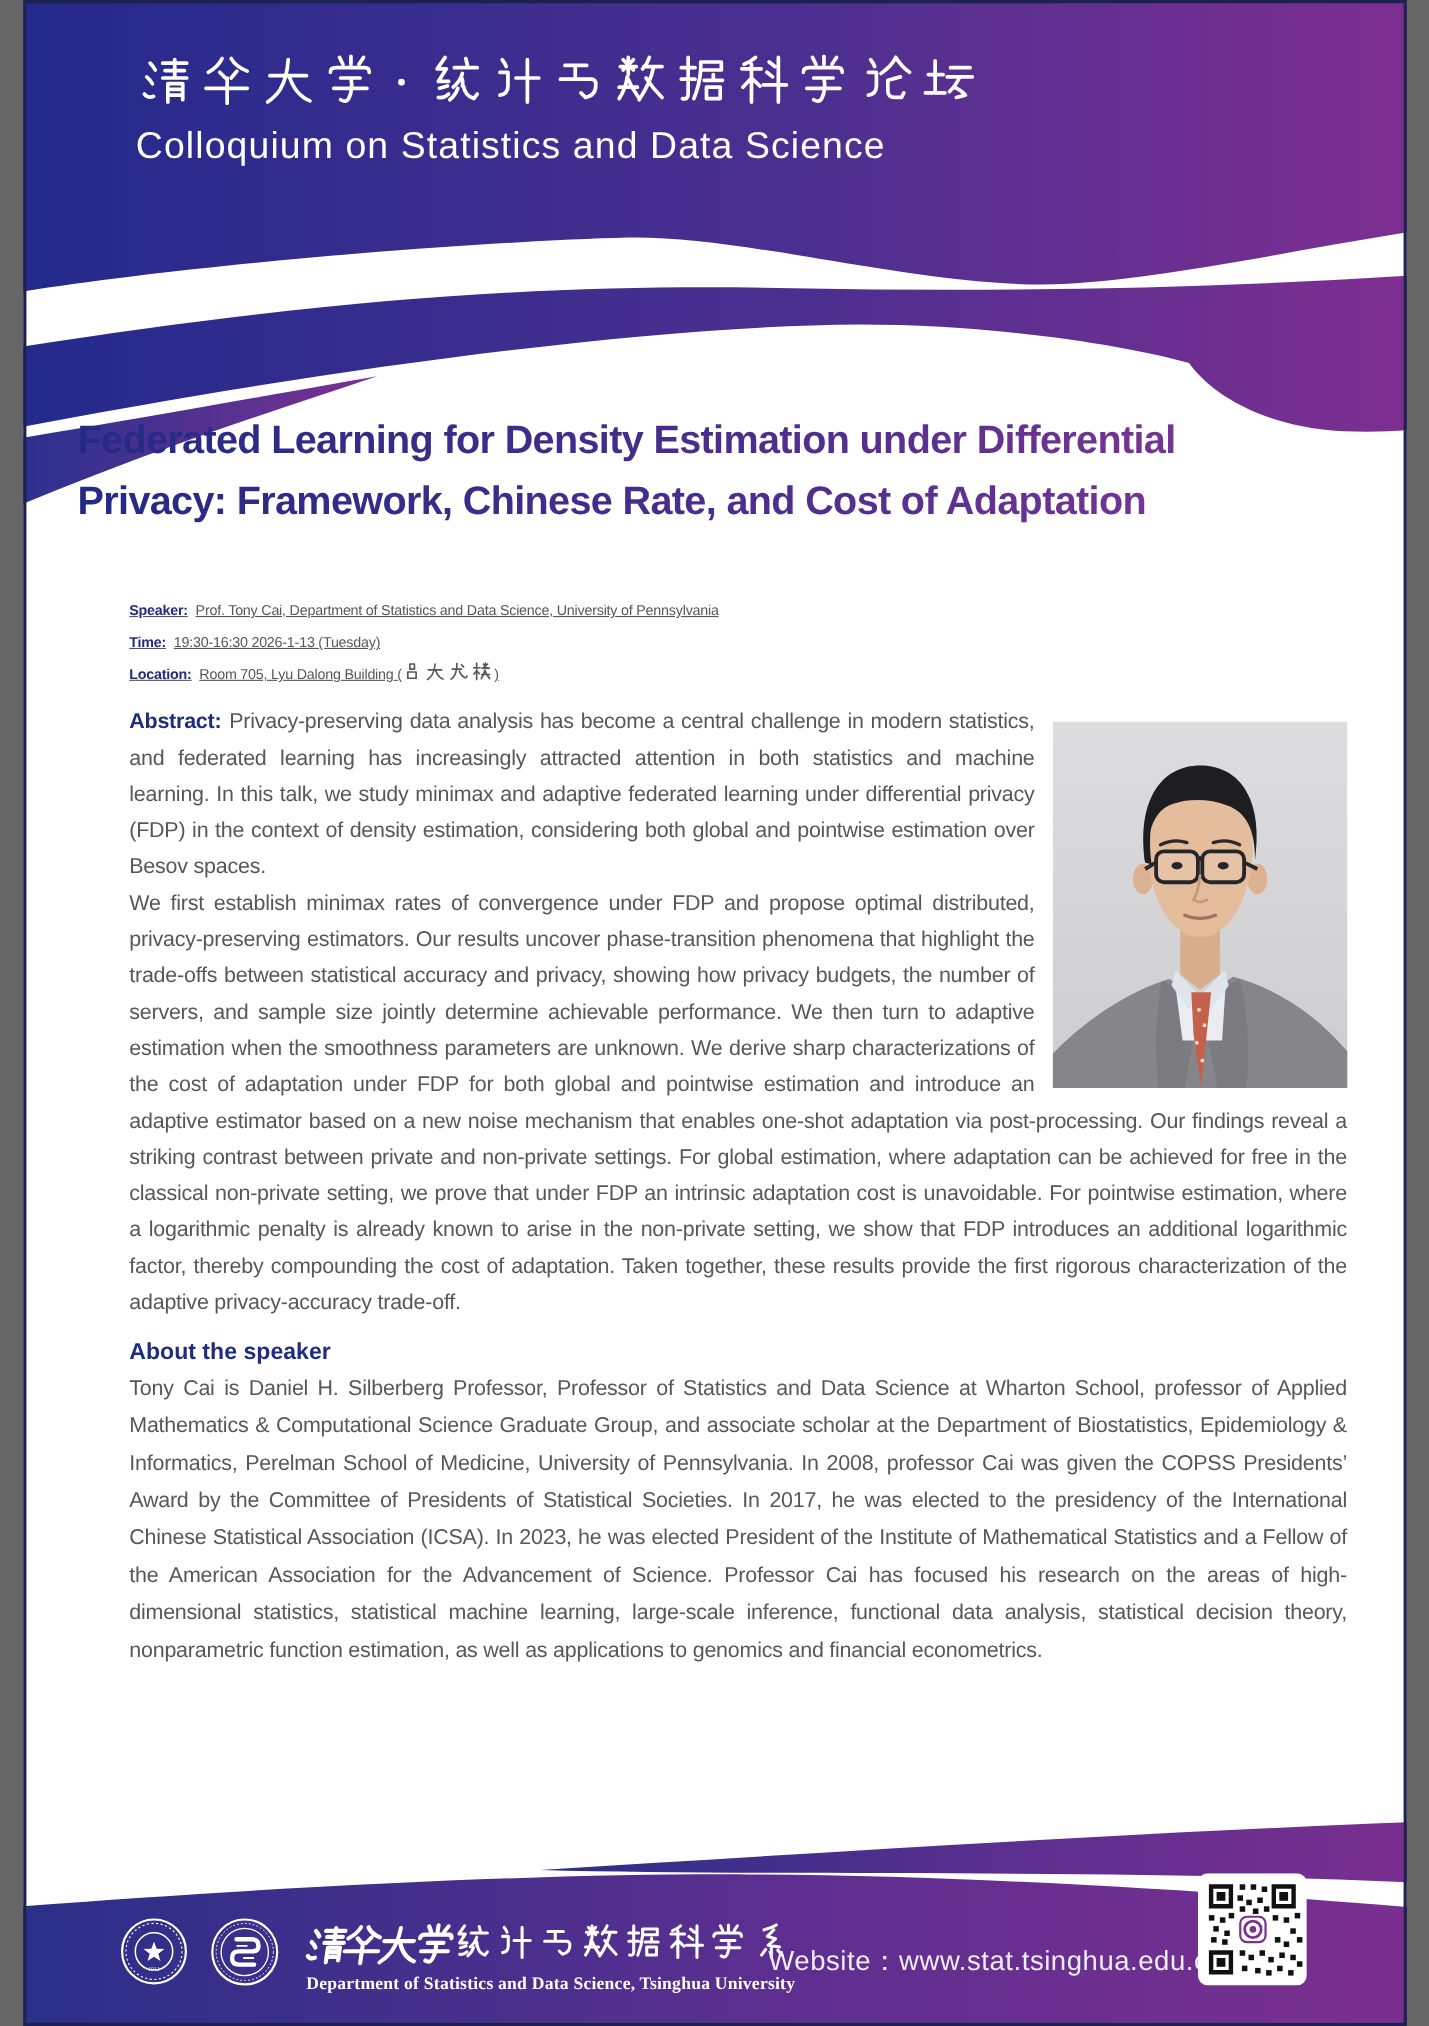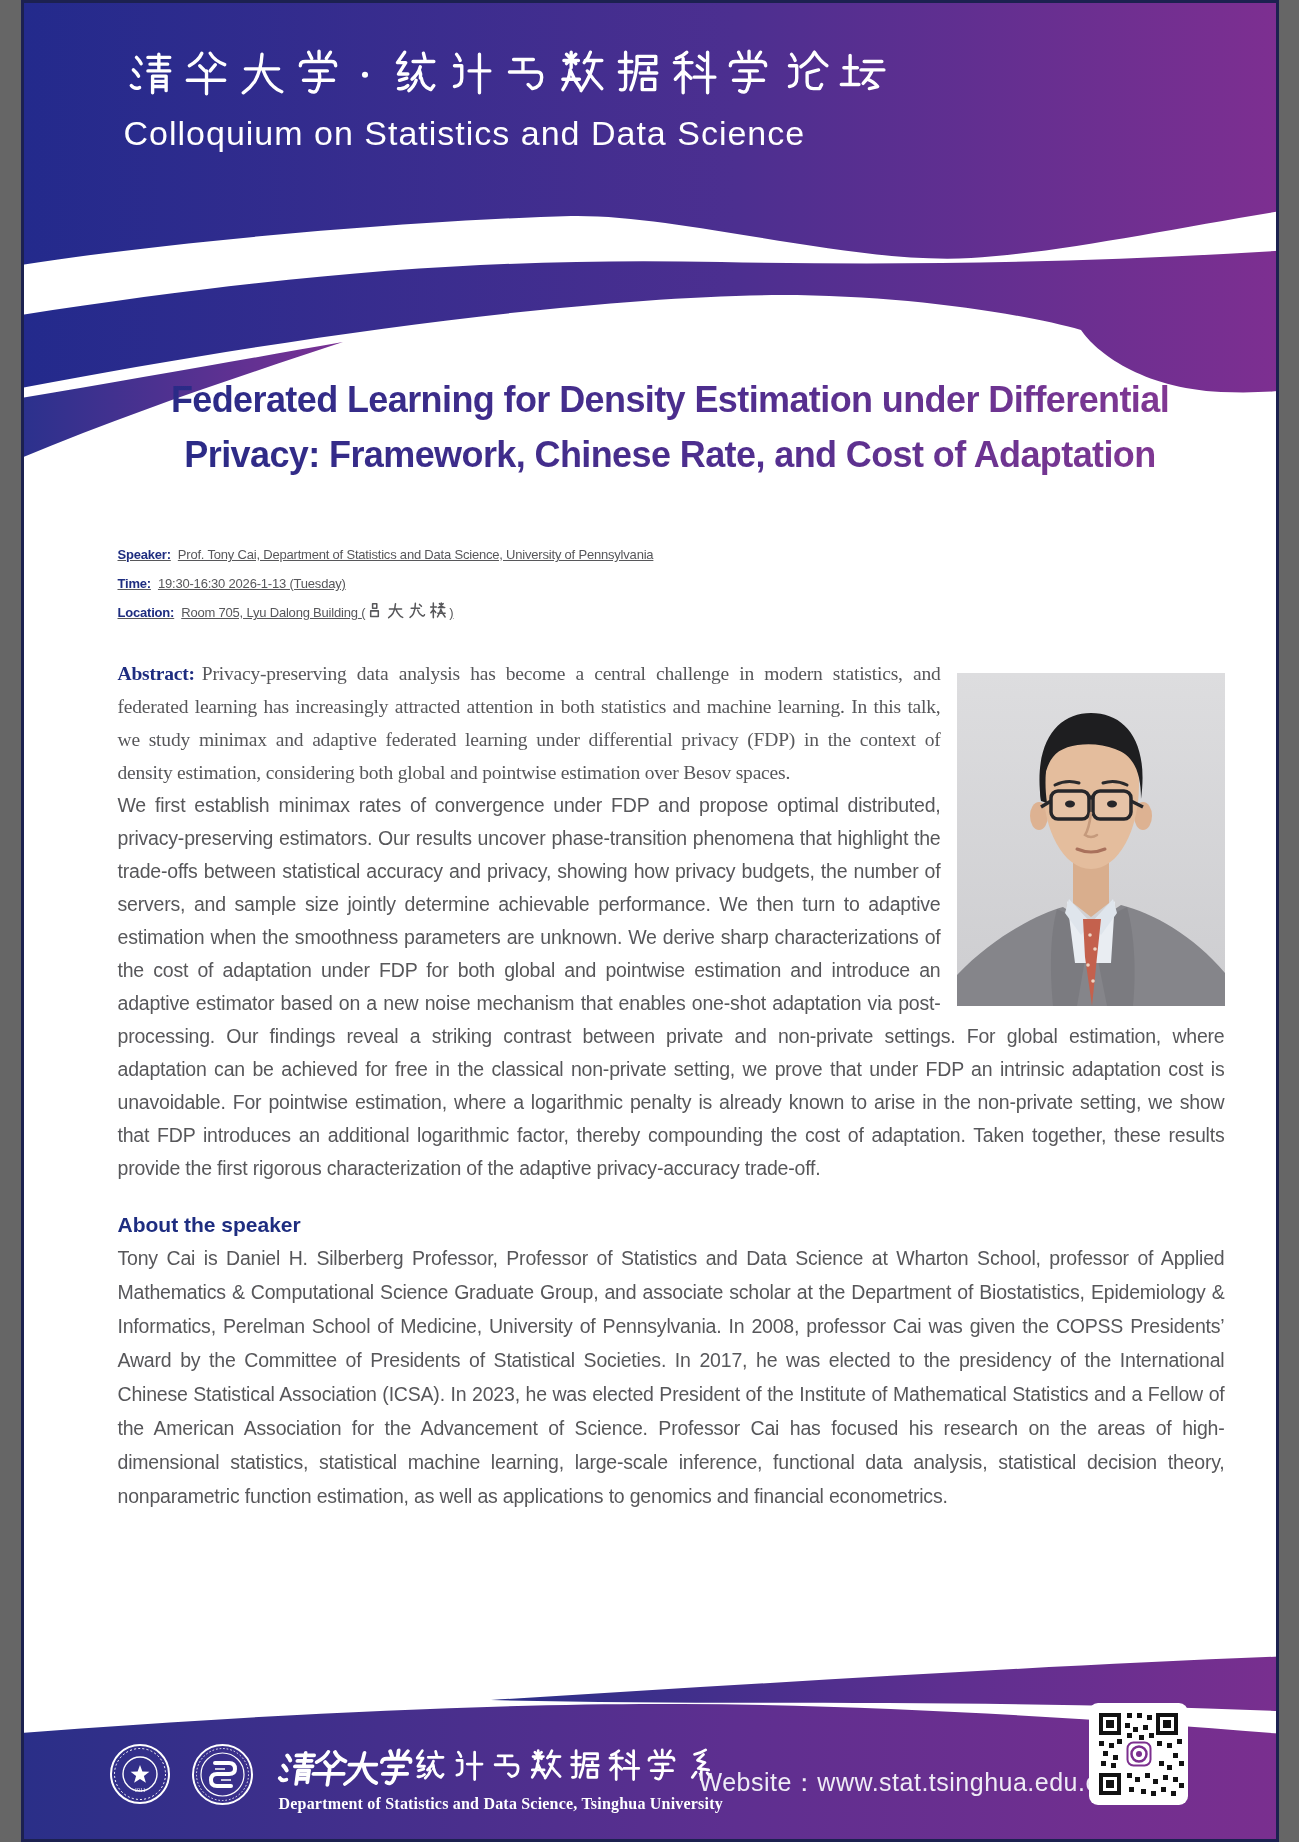--- a/index.html
+++ b/index.html
@@ -8,34 +8,34 @@
 
   
   .top-art{position:absolute;top:0;left:0;width:1299px;height:480px;}
   .header-text{position:absolute;top:46px;left:103px;color:#fff;}
   .header-zh{display:block;}
   .header-en{display:block;margin-top:14px;font-size:34px;font-weight:400;letter-spacing:1px;color:#ffffff;}
 
   #cjk-defs path{stroke:var(--sc,#fff);stroke-width:var(--sw,6.5);fill:none;stroke-linecap:round;stroke-linejoin:round;}
 
   
-  .talk-title{position:absolute;top:372px;left:50px;width:1199px;text-align:center;
+  .talk-title{position:absolute;top:372px;left:50px;width:1199px;
     font-size:36px;font-weight:700;letter-spacing:-0.6px;line-height:55px;
     background:linear-gradient(90deg,#232a85 0%,#4f2e8e 55%,#8c3a94 100%);
     -webkit-background-clip:text;background-clip:text;color:transparent;}
 
   
   .content{position:absolute;top:540px;left:97px;width:1107px;color:#57575a;}
   .info-row{white-space:nowrap;font-size:13px;line-height:29px;letter-spacing:-0.2px;text-decoration:underline;}
   .label{font-weight:700;color:#1e2d80;margin-right:7px;letter-spacing:-0.2px;}
   .para{margin:0;text-align:justify;font-size:19.5px;letter-spacing:-0.2px;}
   .abstract-p{line-height:33px;}
-  .abstract-p.first{margin-top:30px;font-family:Liberation Serif, serif;}
+  .abstract-p.first{margin-top:13px;}
   .bio-p{line-height:34px;}
-  .about-heading{margin-top:24px;font-size:21px;font-weight:700;color:#1e2d80;line-height:32px;}
+  .about-heading{margin-top:12px;font-size:21px;font-weight:700;color:#1e2d80;line-height:32px;}
   .photo-float{float:right;width:268px;height:333px;margin:16px 0 12px 16px;}
   .cjk-inline{display:inline-block;vertical-align:-3px;}
 
   
   .bottom-art{position:absolute;left:0;bottom:0;width:1299px;height:200px;}
   .footer-items{position:absolute;left:0;top:1642px;width:1299px;height:200px;}
   .seal{position:absolute;}
   .dept-en{position:absolute;left:258px;top:1795px;font-family:"Liberation Serif",serif;font-weight:700;
     font-size:16px;color:#ffffff;letter-spacing:0.2px;}
   .website{position:absolute;left:678px;top:1766px;font-size:25px;color:#efecf6;font-weight:400;letter-spacing:0.5px;}

